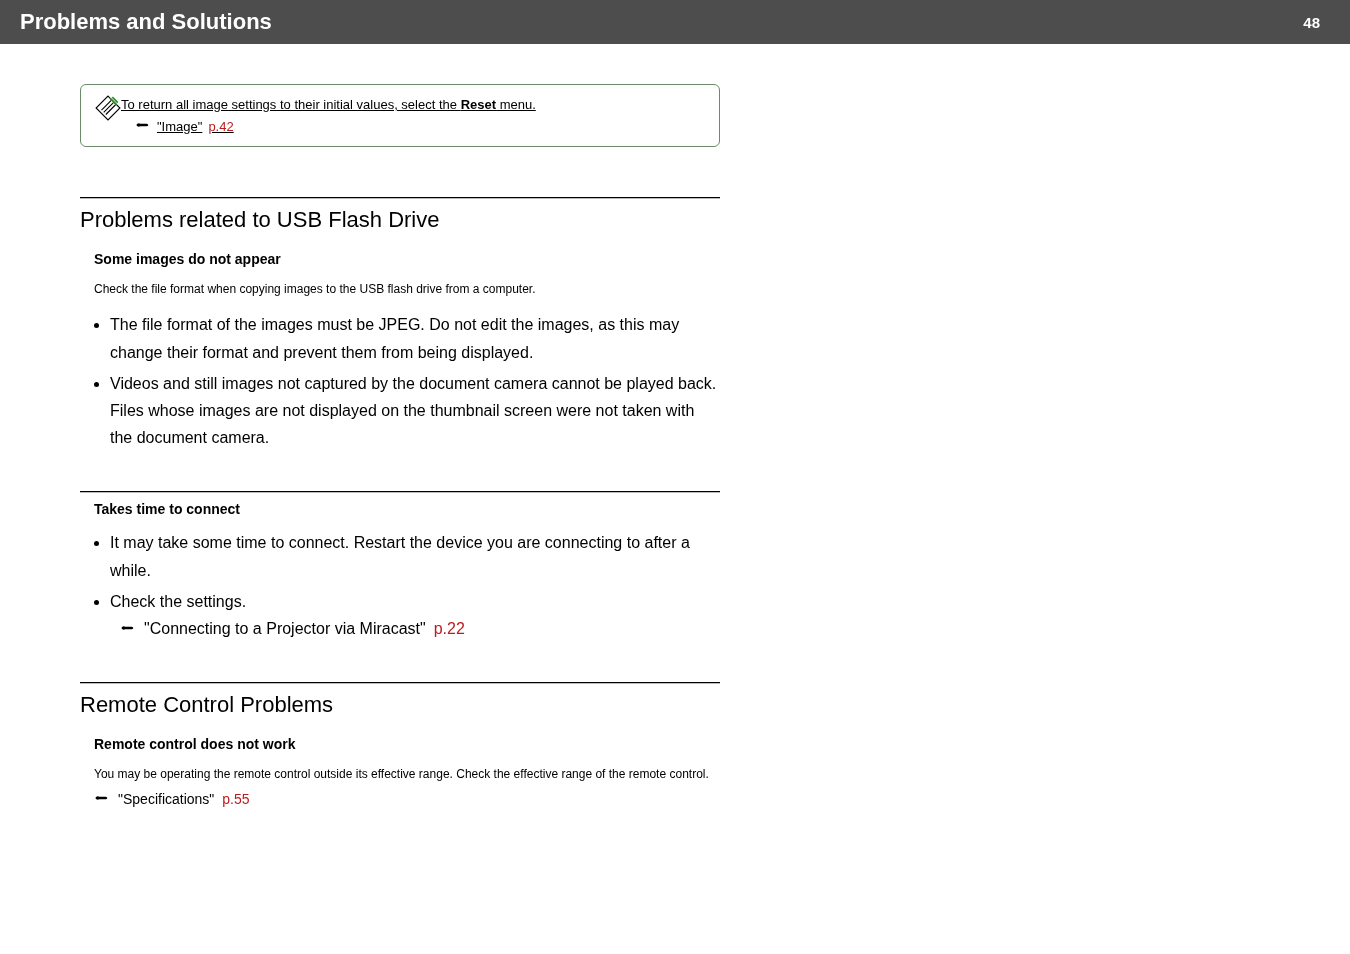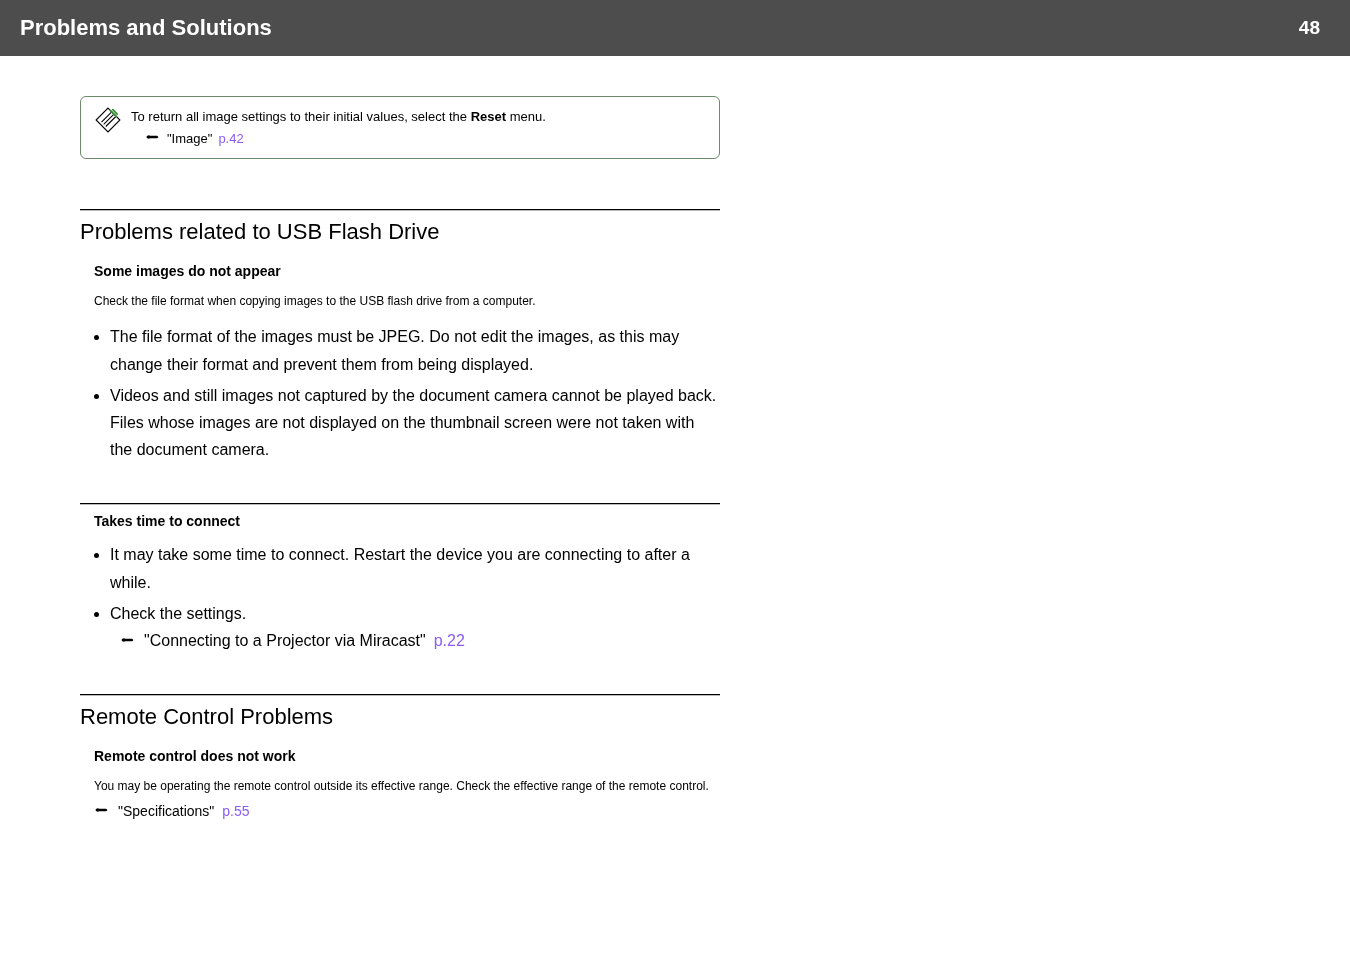--- a/index.html
+++ b/index.html
@@ -6,50 +6,50 @@
     margin: 0;
     padding: 0;
     width: 1350px;
     height: 954px;
     background: #ffffff;
     font-family: "Segoe UI", Arial, sans-serif;
     color: #000;
   }
   .header-bar {
     width: 100%;
-    height: 56px;
+    height: 44px;
     background: #4d4d4d;
     display: flex;
     align-items: center;
     justify-content: space-between;
     padding: 0 30px 0 20px;
     box-sizing: border-box;
   }
   .header-title {
     color: #fff;
     font-weight: bold;
     font-size: 22px;
   }
   .header-page {
     color: #fff;
-    font-size: 19px;
+    font-size: 15px;
     font-weight: bold;
   }
   .content {
     padding: 40px 0 0 80px;
     width: 640px;
   }
   .tip-box {
     border: 1px solid #6d8a6a;
     border-radius: 6px;
     padding: 10px 14px 10px 14px;
     display: flex;
-    gap: 10px;
     margin-bottom: 50px;
     background: #fff;
+    text-decoration: underline;
   }
   .tip-icon {
     flex: 0 0 26px;
   }
   .tip-icon svg {
     width: 26px;
     height: 26px;
   }
   .tip-text {
     font-size: 13px;
@@ -58,21 +58,21 @@
   }
   .tip-text .bold { font-weight: bold; }
   .tip-link-row {
     display: flex;
     align-items: center;
     gap: 6px;
     margin-top: 2px;
     margin-left: 14px;
   }
   .hand-icon svg { width: 16px; height: 12px; }
-  .link { color: #8b5cf6; }
+  .link { color: #b91c1c; }
   .hr {
     height: 0;
     border: 0;
     border-top: 1px solid #000;
     border-bottom: 1px solid #bbb;
     margin: 0 0 8px 0;
   }
   .section-title {
     font-size: 22px;
     font-weight: normal;

